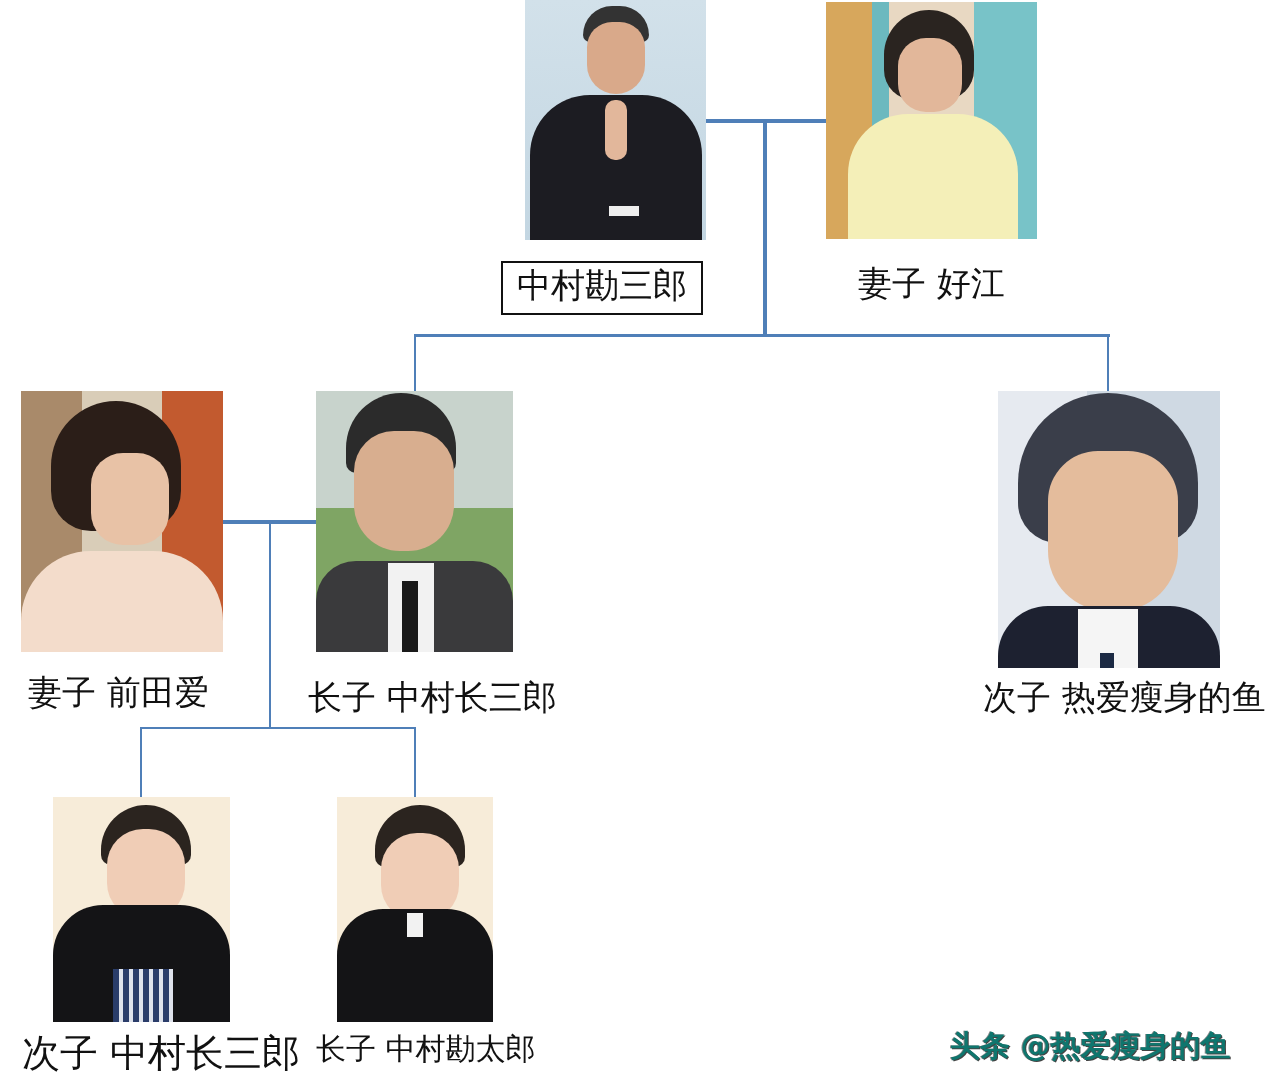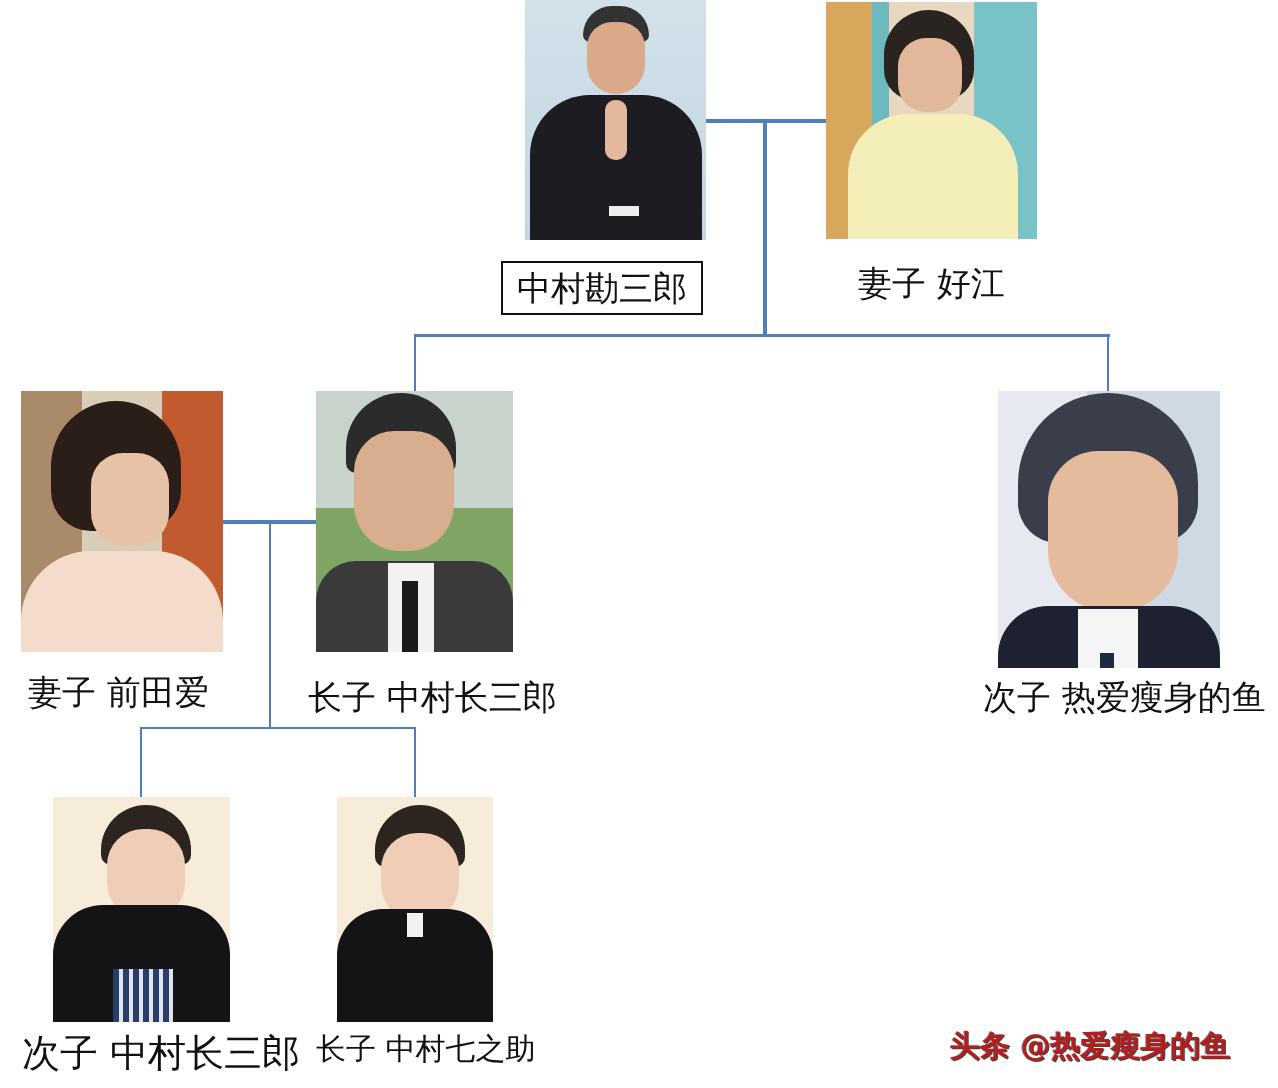--- a/index.html
+++ b/index.html
@@ -2,23 +2,23 @@
 <html><head>
 <meta charset="utf-8">
 <style>
   html, body { margin:0; padding:0; background:#ffffff; }
   body { width:1278px; height:1088px; position:relative; overflow:hidden;
          font-family:"DejaVu Serif", "Liberation Serif", serif; color:#111; }
   .line { position:absolute; background:#4f7fb8; }
   .photo { position:absolute; overflow:hidden; }
   .photo .bg { position:absolute; inset:0; }
   .label { position:absolute; font-size:34px; white-space:nowrap; line-height:1; color:#111; }
-  .boxed { border:2px solid #111; padding:8px 14px; }
+  .boxed { border:2px solid #111; padding:8px 14px;font-family:Liberation Mono, monospace; }
   .watermark { position:absolute; font-family:"DejaVu Sans", "Liberation Sans", sans-serif;
-               font-size:30px; color:#b91c1c; text-shadow: 1px 1px 0 #444, -1px 0 0 #888; font-weight:bold; }
+               font-size:30px; color:#0f766e; text-shadow: 1px 1px 0 #444, -1px 0 0 #888; font-weight:bold; }
 </style>
 </head>
 <body>
 
 <div class="line" style="left:706px;top:119px;width:120px;height:4px;"></div>
 <div class="line" style="left:763px;top:121px;width:4px;height:214px;"></div>
 <div class="line" style="left:414px;top:334px;width:696px;height:3px;"></div>
 <div class="line" style="left:414px;top:334px;width:2px;height:58px;"></div>
 <div class="line" style="left:1107px;top:334px;width:2px;height:58px;"></div>
 
@@ -83,15 +83,15 @@
 </div>
 <div class="label" style="left:22px;top:1034px;font-size:38px;">次子 中村长三郎</div>
 
 <div class="photo" style="left:337px;top:797px;width:156px;height:225px;">
   <div class="bg" style="background:#f7ecd9;"></div>
   <div style="position:absolute;left:38px;top:8px;width:90px;height:62px;background:#2b241f;border-radius:45px 45px 10px 10px;"></div>
   <div style="position:absolute;left:44px;top:36px;width:78px;height:88px;background:#f0cdb6;border-radius:36px;"></div>
   <div style="position:absolute;left:0;top:112px;width:156px;height:113px;background:#141416;border-radius:46px 46px 0 0;"></div>
   <div style="position:absolute;left:70px;top:116px;width:16px;height:24px;background:#f2f2f2;"></div>
 </div>
-<div class="label" style="left:316px;top:1034px;font-size:30px;">长子 中村七之助</div>
+<div class="label" style="left:316px;top:1034px;font-size:30px;">长子 中村勘太郎</div>
 
 <div class="watermark" style="left:950px;top:1026px;">头条 @热爱瘦身的鱼</div>
 
 </body></html>

